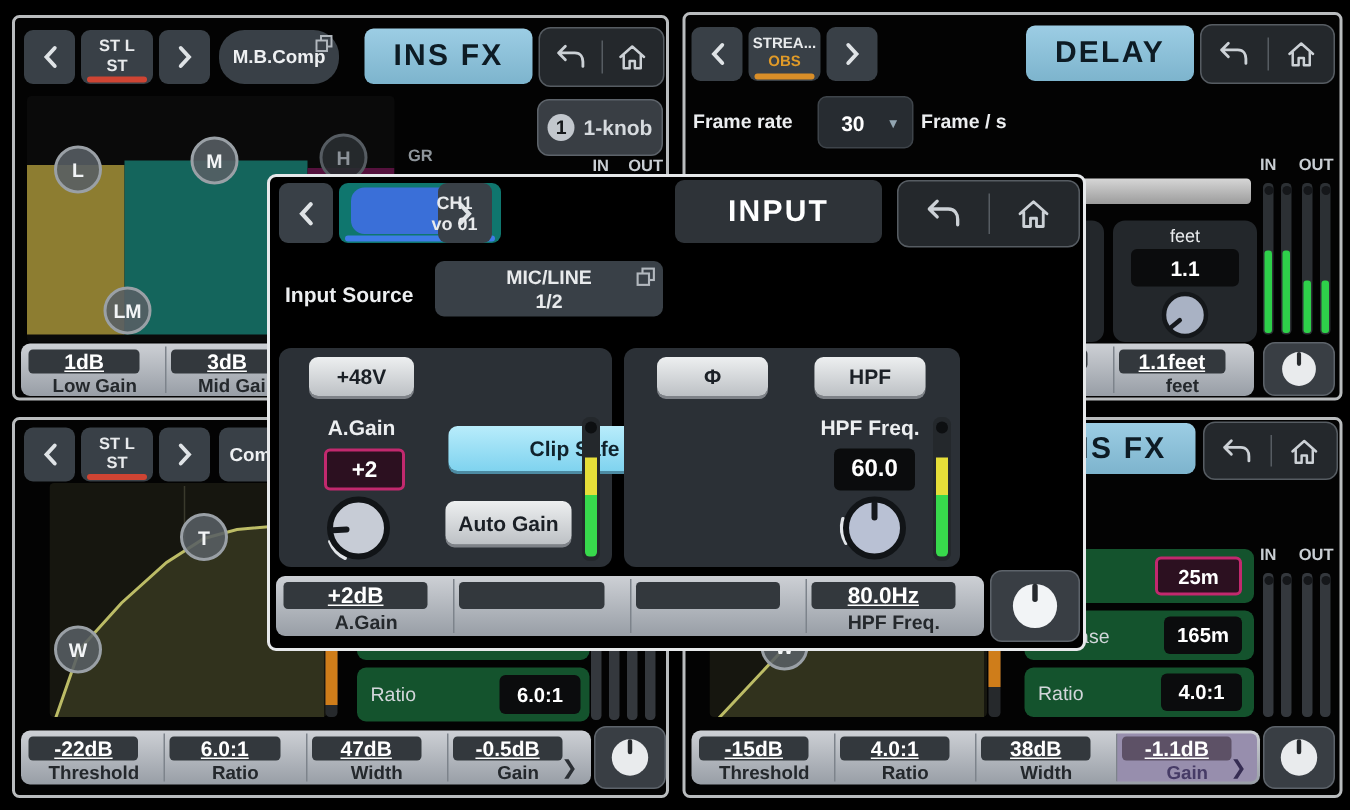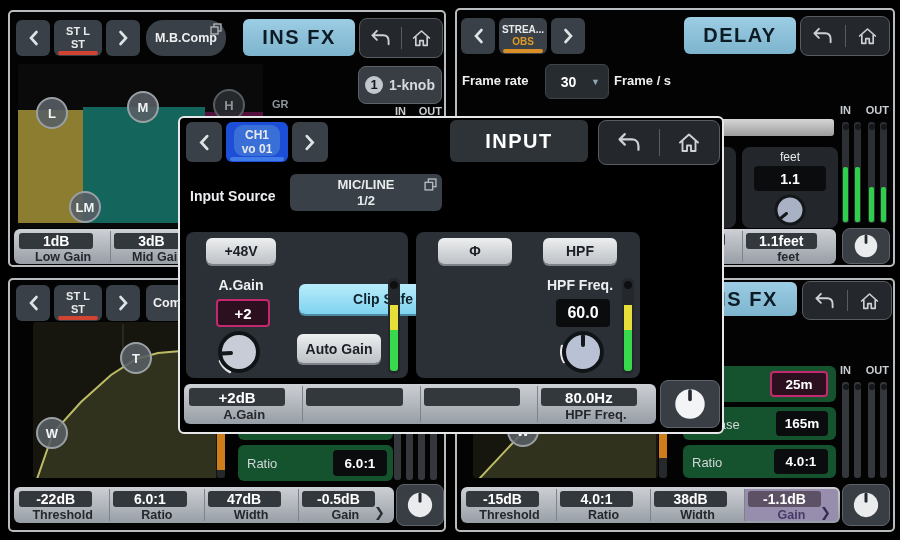--- a/index.html
+++ b/index.html
@@ -25,21 +25,21 @@
   
   .lgray{background:linear-gradient(#edeff0,#bdc1c5);color:#1b2026;border-radius:6px;box-shadow:0 2px 0 #7e8288;
          display:flex;align-items:center;justify-content:center;font-weight:bold;font-size:14px;position:absolute;cursor:pointer;}
   .lcyan{background:linear-gradient(#b8ecfb,#7fd3ef);color:#10222c;border-radius:6px;box-shadow:0 2px 0 #4d8ba3;
          display:flex;align-items:center;justify-content:center;font-weight:bold;font-size:14px;position:absolute;cursor:pointer;}
   
   .pbar{position:absolute;background:linear-gradient(#cdd0d5,#989ea6);border-radius:6px;display:flex;padding:2px;}
   .pc{flex:1;display:flex;flex-direction:column;position:relative;}
   .pc + .pc{border-left:1px solid #7d838b;}
   .pv{margin:2px 17px 1px 3px;flex:1;background:#33383d;border-radius:3px;color:#fff;font-weight:bold;font-size:14px;
-      display:flex;align-items:center;justify-content:center;cursor:pointer;}
+      display:flex;align-items:center;justify-content:center;cursor:pointer;text-decoration:underline;}
   .pl{height:15px;color:#24282c;font-weight:bold;font-size:12.5px;display:flex;align-items:center;justify-content:center;}
   .pchev{position:absolute;right:7px;bottom:1px;font-size:13px;font-weight:bold;color:#2b2f34;}
   .pc.hl{background:#978ead;border-radius:0 4px 4px 0;}
   .pc.hl .pv{background:#5d5166;}
   .pc.hl .pl{color:#463b66;}
   .pc.hl .pchev{color:#352c52;}
   .kbox{position:absolute;background:#393e44;border:1px solid #5d636a;border-radius:8px;
         display:flex;align-items:center;justify-content:center;cursor:pointer;}
   
   .vm{position:absolute;width:7px;background:#2c3034;border-radius:3px;}
@@ -429,21 +429,21 @@
     </svg>
   </div>
 </div>
 
 <div class="overlay" style="left:178px;top:116px;width:542px;height:314px;">
   <div class="chev" style="left:6px;top:4px;width:36px;height:40px;">
     <svg width="12" height="17" viewBox="0 0 11 16">
         <path d="M8.5 2 L3 8 L8.5 14" fill="none" stroke="#dfe3e6" stroke-width="2.6" stroke-linecap="round"></path>
       </svg>
   </div>
-  <div class="chanbtn" style="left:46px;top:4px;width:62px;height:40px;font-size:12px;background:#1d4ed8;">
+  <div class="chanbtn" style="left:46px;top:4px;width:62px;height:40px;font-size:12px;background:#0f766e;padding-left:46px;">
     <span style="position:absolute;left:8px;right:8px;top:3px;bottom:6px;background:#3a6fd8;border-radius:9px;"></span>
     <span style="z-index:1;">CH1</span>
     <span style="z-index:1;">vo 01</span>
     <span class="uline" style="background:#3f7ce8;"></span>
   </div>
   <div class="chev" style="left:112px;top:4px;width:36px;height:40px;">
     <svg width="12" height="17" viewBox="0 0 11 16">
         <path d="M2.5 2 L8 8 L2.5 14" fill="none" stroke="#dfe3e6" stroke-width="2.6" stroke-linecap="round"></path>
       </svg>
   </div>

